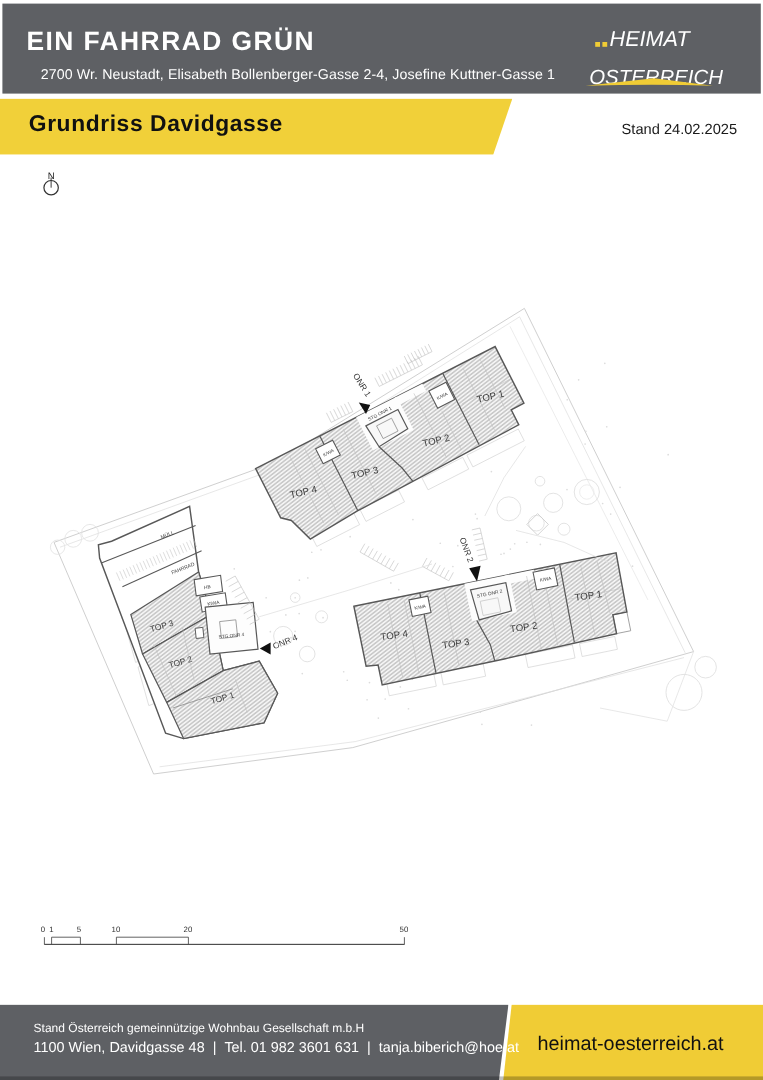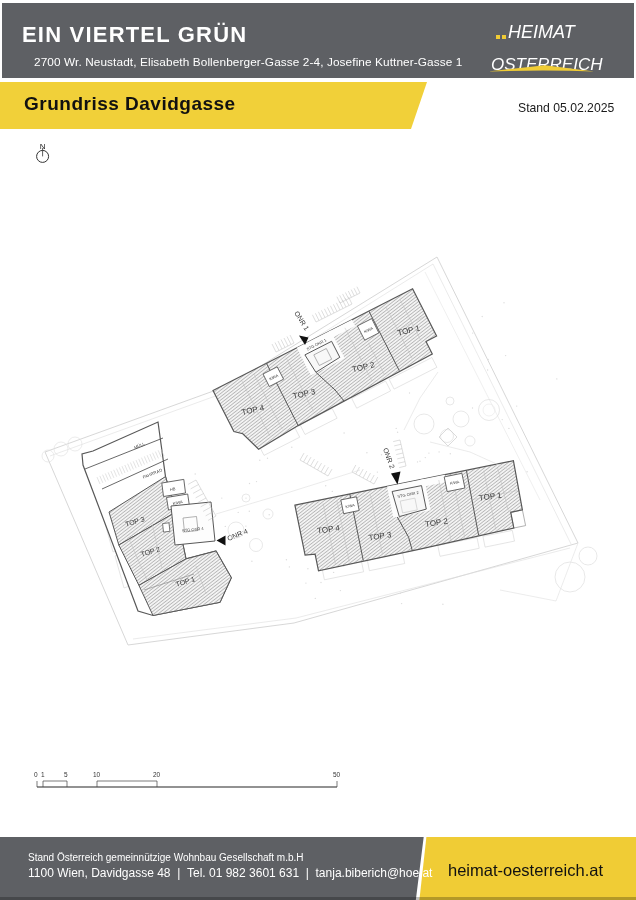--- a/index.html
+++ b/index.html
@@ -1,38 +1,38 @@
 <!DOCTYPE html>
 <html><head><meta charset="utf-8"><style>
 html,body{margin:0;padding:0;width:636px;height:900px;background:#fff;overflow:hidden}
 body{font-family:"Liberation Sans",sans-serif;position:relative}
 .abs{position:absolute}
 </style></head><body>
 
 <div class="abs" style="left:2px;top:3px;width:632px;height:75px;background:#5e6064"></div>
 
-<div class="abs" style="left:22px;top:22px;color:#fff;font-size:22px;font-weight:bold;letter-spacing:1.2px">EIN VIERTEL GRÜN</div>
+<div class="abs" style="left:22px;top:22px;color:#fff;font-size:22px;font-weight:bold;letter-spacing:1.2px">EIN FAHRRAD GRÜN</div>
 
 <div class="abs" style="left:34px;top:54.5px;color:#fff;font-size:11.8px;letter-spacing:0.1px">2700 Wr. Neustadt, Elisabeth Bollenberger-Gasse 2-4, Josefine Kuttner-Gasse 1</div>
 
 <div class="abs" style="left:488px;top:22px;width:130px;height:50px;color:#fff;font-style:italic">
 <div class="abs" style="left:20px;top:0px;font-size:18px">HEIMAT</div>
 <div class="abs" style="left:8px;top:12.5px;width:4px;height:4.5px;background:#f0cc35"></div>
 <div class="abs" style="left:13.5px;top:12.5px;width:4px;height:4.5px;background:#f0cc35"></div>
 <div class="abs" style="left:3px;top:33px;font-size:17px">OSTERREICH</div>
 <svg class="abs" style="left:0px;top:41.5px" width="108" height="8" viewBox="0 0 108 8">
       <path d="M0,7.5 L57,1.2 L106,7.5 Q57,5.6 0,7.5 Z" fill="#f0cc35"></path>
     </svg>
 </div>
 
 <div class="abs" style="left:0;top:82px;width:430px;height:47px;background:#f1d039;clip-path:polygon(0 0,427px 0,411px 47px,0 47px)"></div>
 
 <div class="abs" style="left:24px;top:93px;font-size:19px;font-weight:bold;letter-spacing:0.5px;color:#111">Grundriss Davidgasse</div>
 
-<div class="abs" style="left:518px;top:101px;font-size:12.2px;color:#1a1a1a">Stand 05.02.2025</div>
+<div class="abs" style="left:518px;top:101px;font-size:12.2px;color:#1a1a1a">Stand 24.02.2025</div>
 <svg width="636" height="900" viewBox="0 0 636 900" style="position:absolute;left:0;top:0" font-family="Liberation Sans, sans-serif">
     <defs>
 <pattern id="h1" width="2.6" height="2.6" patternUnits="userSpaceOnUse" patternTransform="rotate(-38)">
         <rect width="2.6" height="2.6" fill="#f4f4f4"></rect>
         <path d="M0 1.3 H2.6" stroke="#9b9b9b" stroke-width="0.62"></path>
       </pattern>
 </defs>
 
 <g>
       <polygon points="45,452 230,385 437,257 578,543 294,623 128,645" fill="none" stroke="#cdcdcd" stroke-width="0.8"></polygon>

